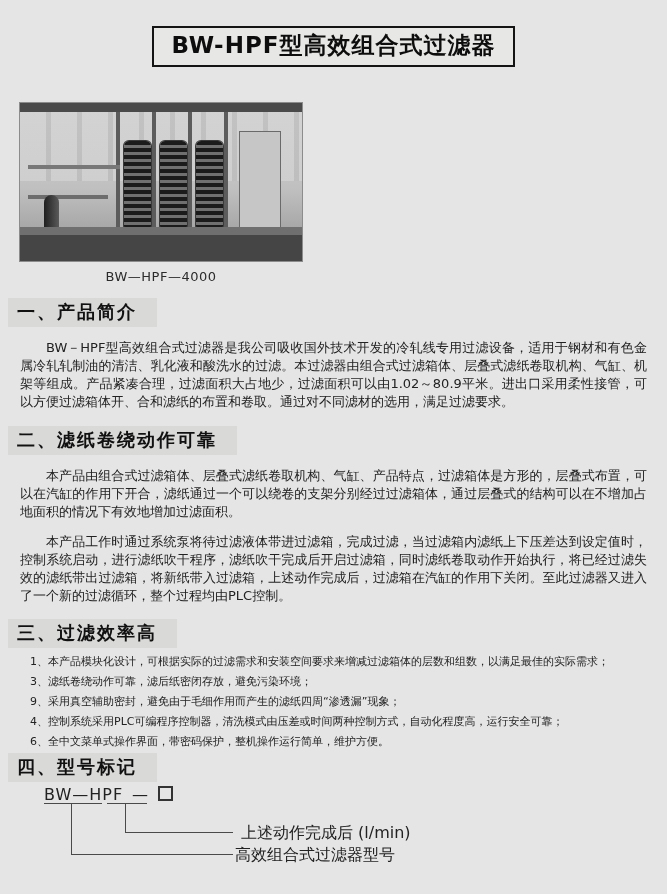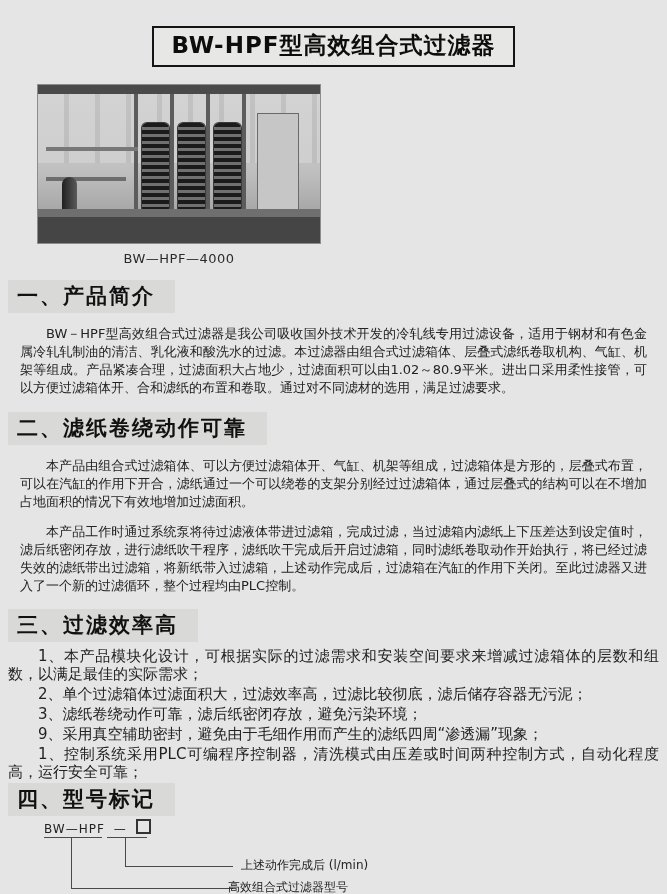--- a/index.html
+++ b/index.html
@@ -16,21 +16,21 @@
   .title-wrap{padding-top:26px;text-align:center;}
   .title-box{
     display:inline-block;
     border:2px solid #141414;
     background:#e7e7e5;
     padding:2px 18px 4px 18px;
     font-size:23px;font-weight:bold;letter-spacing:1px;color:#0d0d0d;
   }
 
   
-  .photos{display:flex;justify-content:space-between;padding:0 37px;margin-top:17px;}
+  .photos{display:flex;justify-content:space-between;padding:0 19px;margin-top:35px;}
   .figure{width:290px;}
   .figure:first-child{width:284px;}
   .photo{position:relative;height:160px;overflow:hidden;border:1px solid #8c8c8c;box-sizing:border-box;}
   .photo *{position:absolute;}
 
   
   .photo-l{background:linear-gradient(180deg,#d8d8d8 0%,#bfbfbf 55%,#939393 100%);}
   .pl-wall{left:0;top:8;width:100%;height:78px;background:repeating-linear-gradient(90deg,#d2d2d2 0 26px,#bdbdbd 26px 31px);opacity:.8;}
   .pl-beam{left:0;top:0;width:100%;height:9px;background:#4a4a4a;}
   .pl-post{background:#5c5c5c;width:4px;height:126px;top:9px;}
@@ -58,42 +58,42 @@
   .pr-cab{left:252px;top:80px;width:28px;height:42px;background:#2e2e2e;border:1px solid #5c5c5c;
     background-image:radial-gradient(circle 2px at 6px 6px,#c9c9c9 0 1.5px,transparent 2px);
     background-size:8px 9px;background-origin:content-box;padding:4px;}
   .pr-floorline{left:0;top:134px;width:100%;height:4px;background:#7a7a7a;}
   .pr-floor{left:0;top:138px;width:100%;height:22px;background:#292929;}
 
   .caption{margin-top:7px;text-align:center;font-size:13px;color:#2b2b2b;letter-spacing:.5px;}
 
   
   .sect-head{margin:0 0 0 8px;display:inline-block;background:#d9d9d8;color:#111;
-    font-size:21px;font-weight:bold;padding:2px 20px 3px 9px;letter-spacing:2px;}
+    font-size:18px;font-weight:bold;padding:2px 20px 3px 9px;letter-spacing:2px;}
   .h1m{margin-top:14px;} .h2m{margin-top:15px;} .h3m{margin-top:14px;} .h4m{}
   .body-text{margin:5px 8px 0 8px;font-size:13px;line-height:18px;text-align:justify;color:#222;}
   .body-text p{margin:12px;text-indent:2em;}
-  .items{margin:5px 8px 0 8px;font-size:15px;line-height:18px;text-align:justify;color:#222;}
+  .items{margin:5px 8px 0 8px;font-size:11px;line-height:18px;text-align:justify;color:#222;}
   .items p{margin:0 0 2px 0;text-indent:2em;}
 
   
-  .diagram{position:relative;margin:3px 0 0 8px;height:86px;font-size:12px;color:#222;}
+  .diagram{position:relative;margin:3px 0 0 8px;height:86px;font-size:16px;color:#222;}
   .diagram .abs{position:absolute;}
   .model-row{left:36px;top:0;letter-spacing:1px;}
   .model-dash{margin:0 9px;}
   .model-box{display:inline-block;width:11px;height:11px;border:2px solid #333;vertical-align:-1px;}
   .dl{background:#4a4a4a;}
   .u1{left:36px;top:18px;width:58px;height:1px;}
   .u2{left:99px;top:18px;width:40px;height:1px;}
   .v1{left:63px;top:18px;width:1px;height:52px;}
   .h1l{left:63px;top:69px;width:162px;height:1px;}
   .v2{left:117px;top:18px;width:1px;height:30px;}
   .h2l{left:117px;top:47px;width:108px;height:1px;}
   .lab-flow{left:233px;top:38px;}
-  .lab-type{left:220px;top:60px;}
+  .lab-type{left:227px;top:60px;}
 </style>
 </head>
 <body>
 
 <div class="page">
 
   <div class="title-wrap">
     <div class="title-box">BW-HPF型高效组合式过滤器</div>
   </div>
 
@@ -125,33 +125,33 @@
     <span class="sect-head">一、产品简介</span>
   </div>
   <div class="body-text">
     <p>BW－HPF型高效组合式过滤器是我公司吸收国外技术开发的冷轧线专用过滤设备，适用于钢材和有色金属冷轧轧制油的清洁、乳化液和酸洗水的过滤。本过滤器由组合式过滤箱体、层叠式滤纸卷取机构、气缸、机架等组成。产品紧凑合理，过滤面积大占地少，过滤面积可以由1.02～80.9平米。进出口采用柔性接管，可以方便过滤箱体开、合和滤纸的布置和卷取。通过对不同滤材的选用，满足过滤要求。</p>
   </div>
 
   <div class="h2m">
     <span class="sect-head">二、滤纸卷绕动作可靠</span>
   </div>
   <div class="body-text">
-    <p>本产品由组合式过滤箱体、可以方便过滤箱体开、气缸、机架等组成，过滤箱体是方形的，层叠式布置，可以在汽缸的作用下开合，滤纸通过一个可以绕卷的支架分别经过过滤箱体，通过层叠式的结构可以在不增加占地面积的情况下有效地增加过滤面积。</p>
-    <p>本产品工作时通过系统泵将待过滤液体带进过滤箱，完成过滤，当过滤箱内滤纸上下压差达到设定值时，滤后纸密闭存放，进行滤纸吹干程序，滤纸吹干完成后开启过滤箱，同时滤纸卷取动作开始执行，将已经过滤失效的滤纸带出过滤箱，将新纸带入过滤箱，上述动作完成后，过滤箱在汽缸的作用下关闭。至此过滤器又进入了一个新的过滤循环，整个过程均由PLC控制。</p>
+    <p>本产品由组合式过滤箱体、层叠式滤纸卷取机构、气缸、产品特点，过滤箱体是方形的，层叠式布置，可以在汽缸的作用下开合，滤纸通过一个可以绕卷的支架分别经过过滤箱体，通过层叠式的结构可以在不增加占地面积的情况下有效地增加过滤面积。</p>
+    <p>本产品工作时通过系统泵将待过滤液体带进过滤箱，完成过滤，当过滤箱内滤纸上下压差达到设定值时，控制系统启动，进行滤纸吹干程序，滤纸吹干完成后开启过滤箱，同时滤纸卷取动作开始执行，将已经过滤失效的滤纸带出过滤箱，将新纸带入过滤箱，上述动作完成后，过滤箱在汽缸的作用下关闭。至此过滤器又进入了一个新的过滤循环，整个过程均由PLC控制。</p>
   </div>
 
   <div class="h3m">
     <span class="sect-head">三、过滤效率高</span>
   </div>
   <div class="items">
     <p>1、本产品模块化设计，可根据实际的过滤需求和安装空间要求来增减过滤箱体的层数和组数，以满足最佳的实际需求；</p>
-    <p>2、单个过滤箱体过滤面积大，过滤效率高，过滤比较彻底，滤后储存容器无污泥；</p>
     <p>3、滤纸卷绕动作可靠，滤后纸密闭存放，避免污染环境；</p>
     <p>9、采用真空辅助密封，避免由于毛细作用而产生的滤纸四周“渗透漏”现象；</p>
-    <p>1、控制系统采用PLC可编程序控制器，清洗模式由压差或时间两种控制方式，自动化程度高，运行安全可靠；</p>
+    <p>4、控制系统采用PLC可编程序控制器，清洗模式由压差或时间两种控制方式，自动化程度高，运行安全可靠；</p>
+    <p>6、全中文菜单式操作界面，带密码保护，整机操作运行简单，维护方便。</p>
   </div>
 
   <div class="h4m">
     <span class="sect-head">四、型号标记</span>
   </div>
 
   <div class="diagram">
     <div class="abs model-row">
       <span>BW—HPF</span><span class="model-dash">—</span><span class="model-box"></span>
     </div>

